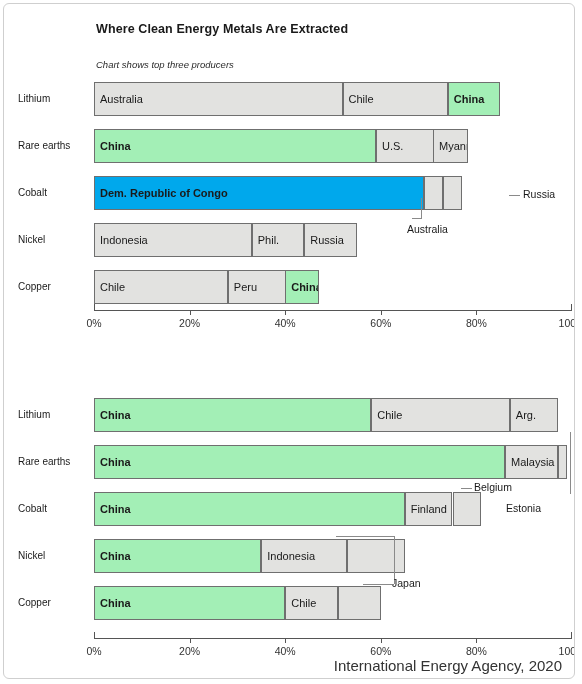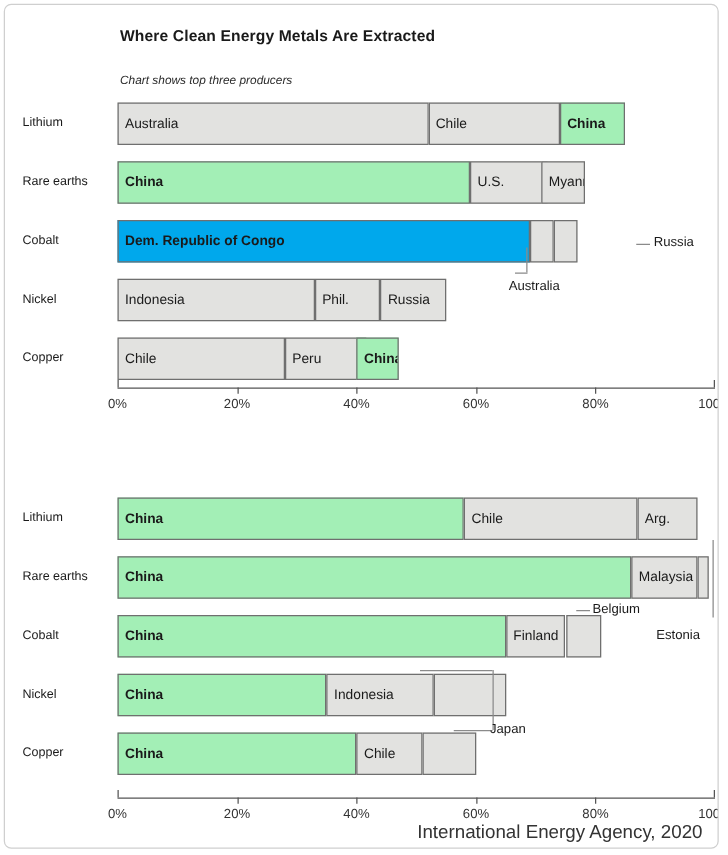--- a/index.html
+++ b/index.html
@@ -237,21 +237,21 @@
         <div class="ticklbl" style="left: 281.2px; top: 303px;">40%</div>
         <div class="tick" style="left: 376.8px; top: 296px;"></div>
         <div class="ticklbl" style="left: 376.8px; top: 303px;">60%</div>
         <div class="tick" style="left: 472.4px; top: 296px;"></div>
         <div class="ticklbl" style="left: 472.4px; top: 303px;">80%</div>
         <div class="tick tickcap" style="left: 567px; top: 290px;"></div>
         <div class="ticklbl" style="left: 568px; top: 303px;">100%</div>
       </div>
     <div id="annot-processing">
         <div class="lead v" style="left: 566px; top: 90px; height: 62px;"></div>
-        <div class="outlbl" style="left: 521px; top: 160px; text-align: center;">Estonia</div>
+        <div class="outlbl" style="left: 502px; top: 160px; text-align: center;">Estonia</div>
         <div class="lead h" style="left: 457px; top: 146px; width: 11px;"></div>
         <div class="outlbl" style="left: 470px; top: 139px;">Belgium</div>
         <div class="lead h" style="left: 332px; top: 194px; width: 58px;"></div>
         <div class="lead v" style="left: 390px; top: 194px; height: 48px;"></div>
         <div class="lead h" style="left: 359px; top: 242px; width: 31px;"></div>
         <div class="lead h" style="left: 359px; top: 242px; width: 0px;"></div>
         <div class="outlbl" style="left: 388px; top: 235px;">Japan</div>
         <div class="lead h" style="left: 390px; top: 242px; width: 0px;"></div>
       </div>
   </div>

